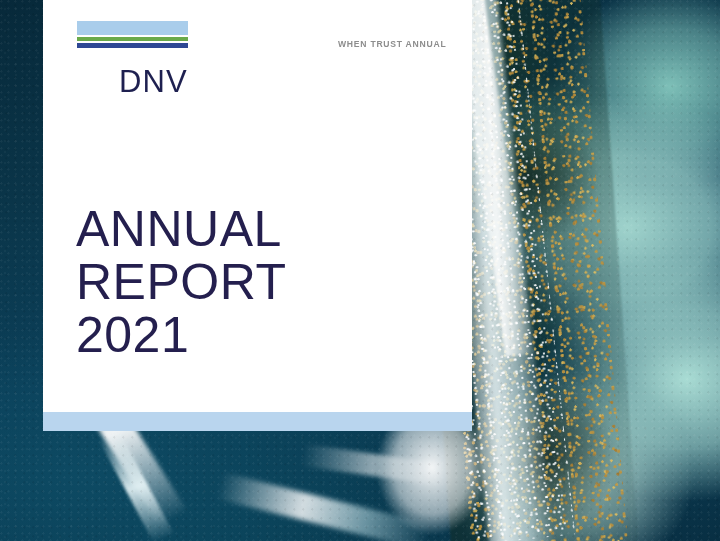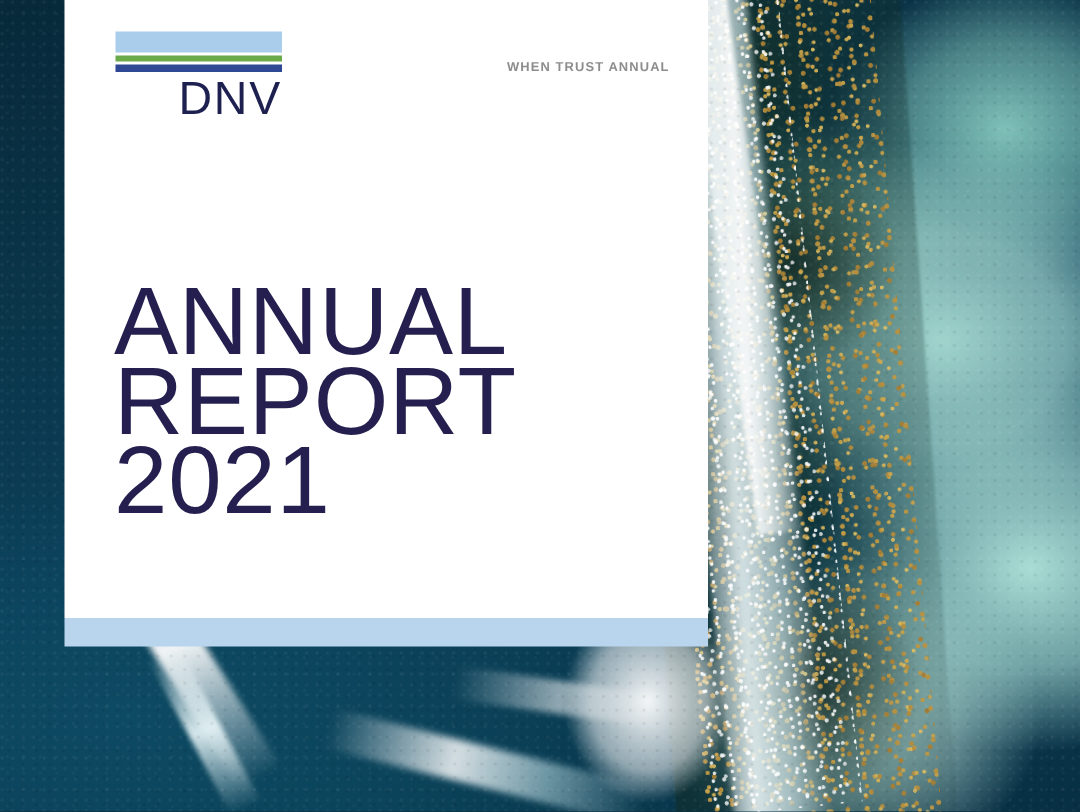--- a/index.html
+++ b/index.html
@@ -182,21 +182,21 @@
   
   .logo {
     position:absolute;
     left:77px; top:21px;
     width:111px;
   }
   .logo-bar-light { width:111px; height:14px; background:#a9cdeb; }
   .logo-bar-green { width:111px; height:4px;  background:#6aaa4a; margin-top:2px; }
   .logo-bar-navy  { width:111px; height:5px;  background:#2f4894; margin-top:2px; }
   .logo-word {
-    margin-top:2px;
+    margin-top:18px;
     text-align:right;
     font-family:"Liberation Sans", sans-serif;
     font-size:31px;
     font-weight:400;
     letter-spacing:1.2px;
     color:#1e2050;
     line-height:1.0;
   }
 
   
@@ -206,25 +206,25 @@
     font-size:8.6px;
     font-weight:700;
     letter-spacing:0.75px;
     color:#8d8d8d;
     white-space:nowrap;
   }
 
   
   .title {
     position:absolute;
-    left:76px; top:188px;
+    left:76px; top:203px;
     color:#241f4e;
     font-family:"Liberation Sans", sans-serif;
     font-weight:400;
-    font-size:64px;
+    font-size:50px;
     line-height:53px;
     letter-spacing:0.5px;
     white-space:pre-line;
   }
 </style>
 </head>
 <body>
 
 <div class="cover">
 

